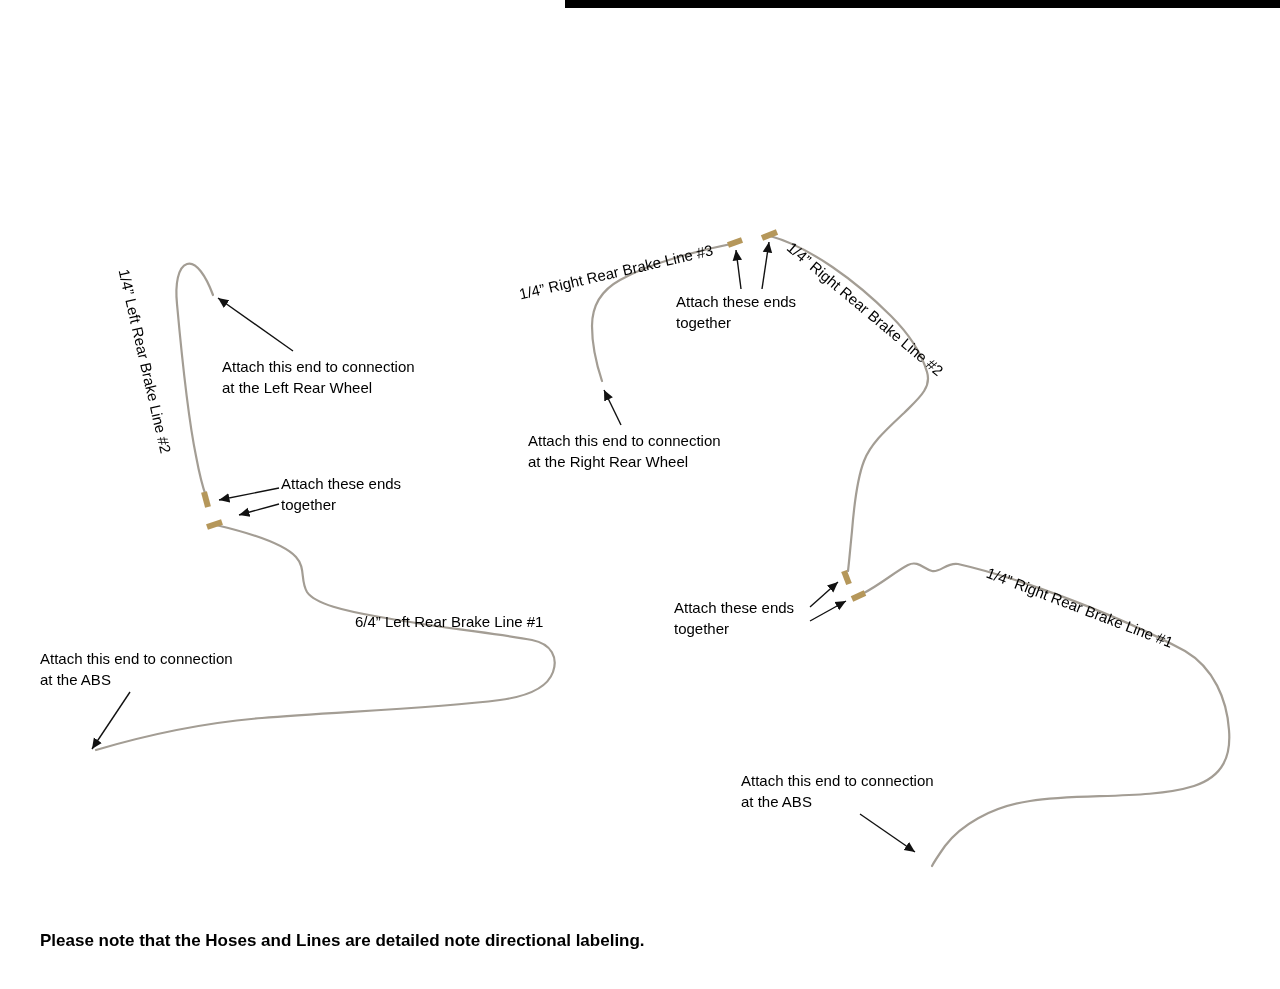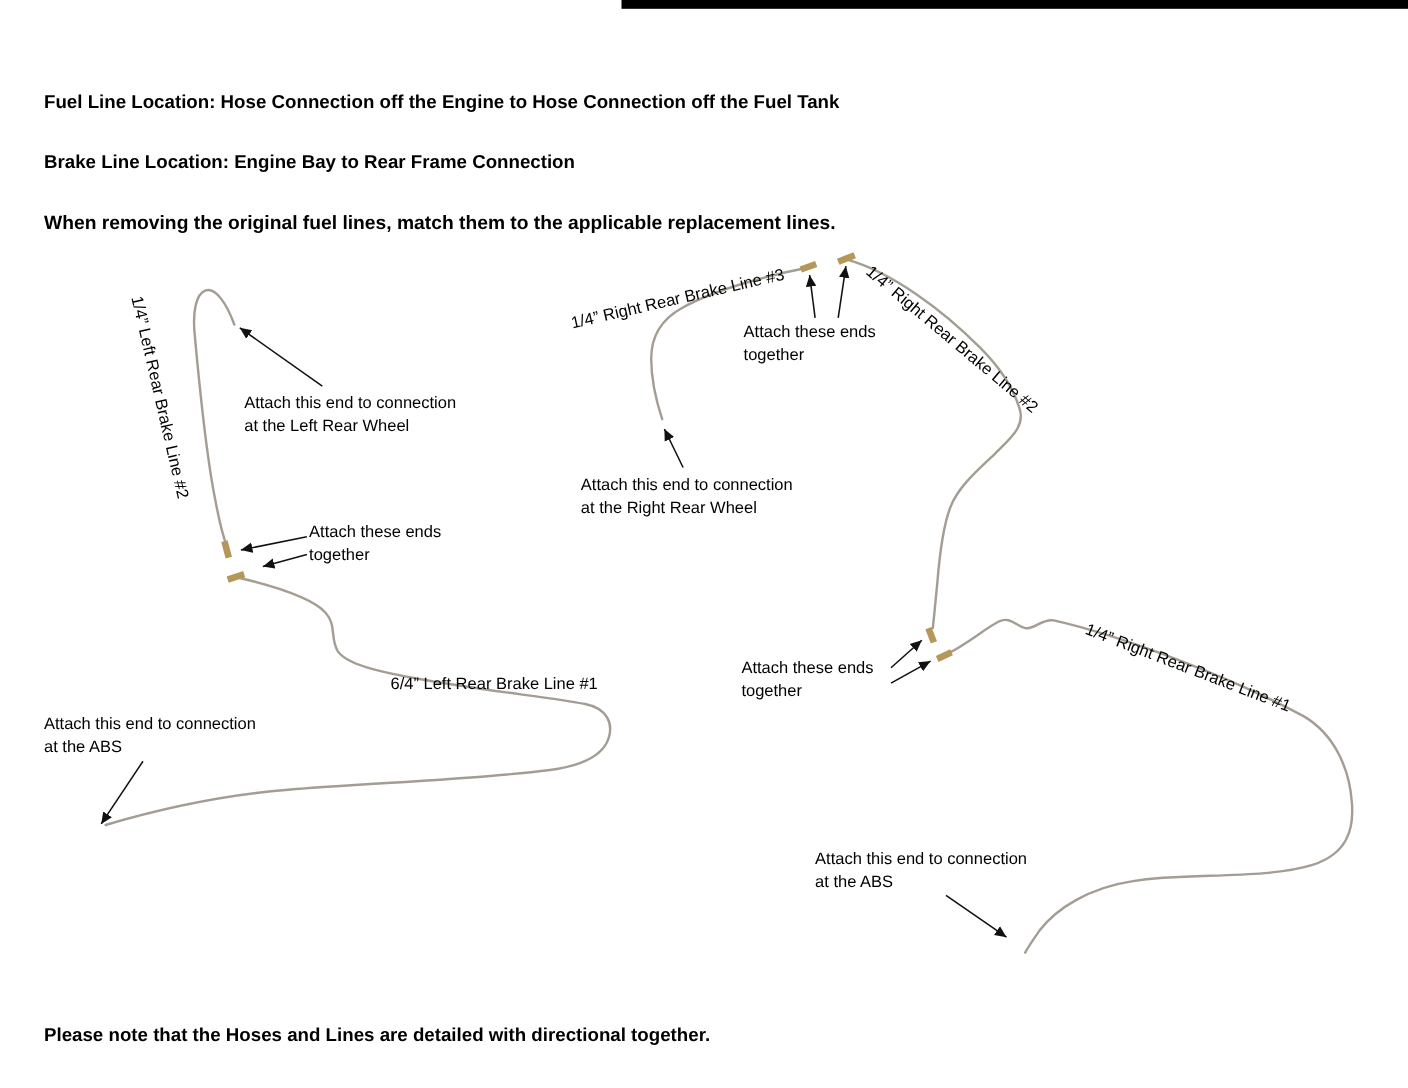--- a/index.html
+++ b/index.html
@@ -23,23 +23,20 @@
 
   .footer { position:absolute; left:40px; top:871px; font-size:17px; font-weight:bold; line-height:28px; white-space:pre; }
 </style>
 </head>
 <body>
 
 <div class="page">
 
   <div class="scan-strip"></div>
 
-  <div class="heading h-fuel">Fuel Line Location: Hose Connection off the Engine to Hose Connection off the Fuel Tank</div>
-  <div class="heading h-brake">Brake Line Location: Engine Bay to Rear Frame Connection</div>
-  <div class="heading h-removal">When removing the original fuel lines, match them to the applicable replacement lines.</div>
 
   <svg class="diagram-svg" viewBox="0 0 1280 989" xmlns="http://www.w3.org/2000/svg">
     <defs>
       <marker id="ah" markerWidth="9" markerHeight="9" refX="7.5" refY="4" orient="auto">
         <path d="M0,0.6 L7.5,4 L0,7.4 Z" fill="#111111"></path>
       </marker>
     </defs>
 
     <g stroke="#a39d94" stroke-width="2.2" fill="none" stroke-linecap="round">
       <path d="M 213 295 C 206 276 196 261 187 264 C 178 267 175 284 177 304 C 181 348 189 422 196 456 C 199 472 203 488 206 496"></path>
@@ -87,17 +84,17 @@
   <div class="lbl center" style="left:676px; top:291px; width:132px;">Attach these ends
 together</div>
   <div class="lbl" style="left:528px; top:430px; width:226px;">Attach this end to connection
 at the Right Rear Wheel</div>
   <div class="lbl center" style="left:674px; top:597px; width:132px;">Attach these ends
 together</div>
   <div class="lbl center" style="left:741px; top:770px; width:218px;">Attach this end to connection
 at the ABS</div>
 
   <div class="footer">
-    <div>Please note that the Hoses and Lines are detailed with directional together.</div>
+    <div>Please note that the Hoses and Lines are detailed note directional labeling.</div>
     
   </div>
 
 </div>
 
 </body></html>

